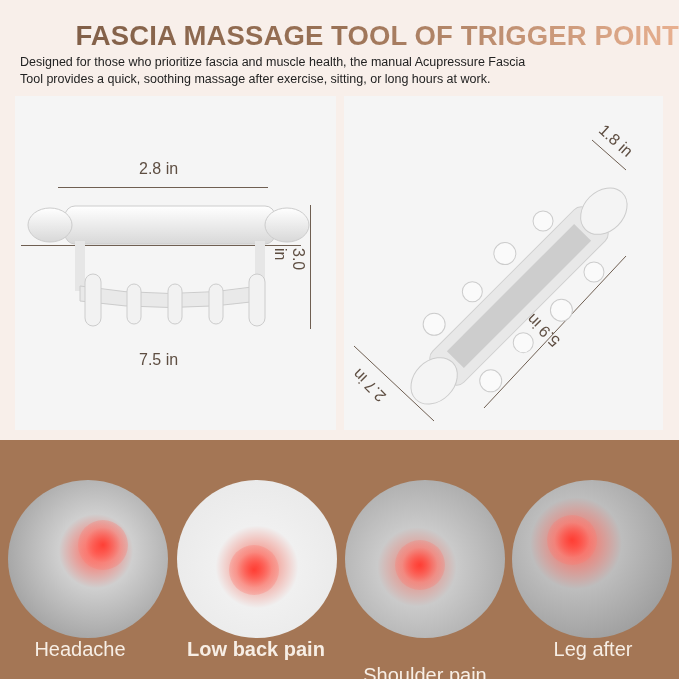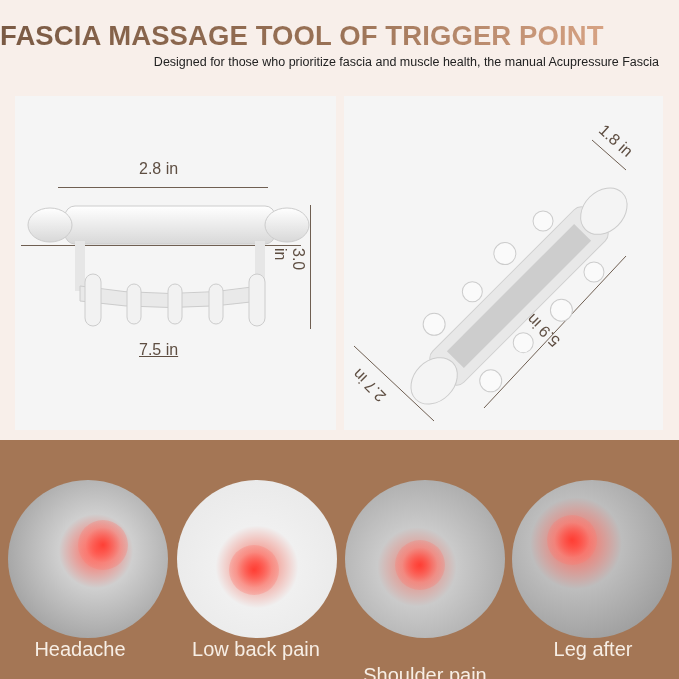--- a/index.html
+++ b/index.html
@@ -1,46 +1,47 @@
 <!DOCTYPE html>
 <html><head>
 <meta charset="utf-8">
 <style>
   * { box-sizing: border-box; margin: 0; padding: 0; }
   body { width: 679px; height: 679px; background: #f8efea; font-family: "Liberation Sans", sans-serif; position: relative; overflow: hidden; }
-  .title { position: absolute; top: 20px; left: 0; width: 679px; text-align: left; font-size: 27.5px; font-weight: bold; letter-spacing: 0.1px;
+  .title { position: absolute; top: 20px; left: 0; width: 679px; text-align: right; font-size: 27.5px; font-weight: bold; letter-spacing: 0.1px;
     background: linear-gradient(90deg, #7a5a44 0%, #9a7256 50%, #e8b090 100%); -webkit-background-clip: text; background-clip: text; color: transparent; }
-  .subtitle { position: absolute; top: 54px; left: 20px; width: 639px; text-align: right; font-size: 12.5px; line-height: 17px; color: #222; }
+  .subtitle { position: absolute; top: 54px; left: 20px; width: 639px; text-align: left; font-size: 12.5px; line-height: 17px; color: #222; }
   .panel { position: absolute; top: 96px; height: 334px; background: #f5f5f5; }
   .panel.left { left: 15px; width: 321px; }
   .panel.right { left: 344px; width: 319px; }
   .dim { position: absolute; font-size: 16px; color: #5e4e42; }
   .line { position: absolute; background: #6f5f52; height: 1px; transform-origin: 0 0; }
   .band { position: absolute; top: 440px; left: 0; width: 679px; height: 239px; background: #a47655; }
   .circle { position: absolute; top: 40px; width: 160px; height: 158px; border-radius: 50%; overflow: hidden;
     background: radial-gradient(circle at 55% 45%, #ff5d55 0%, #f08f88 12%, #cfcfcf 30%, #a9a9a9 70%, #8a8a8a 100%); }
   .circle .pain { position: absolute; width: 50px; height: 50px; border-radius: 50%; background: radial-gradient(circle, rgba(255,60,50,0.95) 0%, rgba(255,120,110,0.5) 50%, rgba(255,140,130,0) 100%); }
   .label { position: absolute; top: 638px; font-size: 20px; color: #f7eee5; text-align: center; width: 170px; }
   svg { position: absolute; }
 </style>
 </head>
 <body>
 
 <div class="title">FASCIA MASSAGE TOOL OF TRIGGER POINT</div>
 <div class="subtitle">
   <div>Designed for those who prioritize fascia and muscle health, the manual Acupressure Fascia</div>
+  <div>Tool provides a quick, soothing massage after exercise, sitting, or long hours at work.</div>
 </div>
 
 <div class="panel left">
   <div class="dim" style="left:124px;top:64px;">2.8 in</div>
   <div class="line" style="left:43px;top:91px;width:210px;"></div>
   <div class="dim" style="left:292px;top:152px;transform:rotate(90deg);transform-origin:left top;">3.0 in</div>
   <div class="line" style="left:295px;top:109px;width:1px;height:124px;"></div>
   <div class="line" style="left:6px;top:149px;width:280px;"></div>
-  <div class="dim" style="left:124px;top:245px;text-decoration:underline;">7.5 in</div>
+  <div class="dim" style="left:124px;top:255px;">7.5 in</div>
   <svg width="321" height="334">
     <defs>
       <linearGradient id="wg" x1="0" y1="0" x2="0" y2="1">
           <stop offset="0" stop-color="#ffffff"></stop>
           <stop offset="1" stop-color="#d8d8d8"></stop>
         </linearGradient>
     </defs>
     <rect x="50" y="110" width="210" height="38" rx="10" fill="url(#wg)" stroke="#ccc"></rect>
     <ellipse cx="35" cy="129" rx="22" ry="17" fill="url(#wg)" stroke="#ccc"></ellipse>
     <ellipse cx="272" cy="129" rx="22" ry="17" fill="url(#wg)" stroke="#ccc"></ellipse>
@@ -88,15 +89,15 @@
       <div class="pain" style="left:52px;top:65px;"></div>
     </div>
   <div class="circle" style="left:345px;background:radial-gradient(circle at 45% 55%, #ff5a50 0%, #e59a92 12%, #cacaca 32%, #9c9c9c 100%);">
       <div class="pain" style="left:50px;top:60px;"></div>
     </div>
   <div class="circle" style="left:512px;background:radial-gradient(circle at 40% 40%, #ff4d45 0%, #e88a82 14%, #bdbdbd 34%, #8e8e8e 100%);">
       <div class="pain" style="left:35px;top:35px;"></div>
     </div>
 </div>
 <div class="label" style="left:-5px;">Headache</div>
-<div class="label" style="left:171px;">Low back pain</div>
+<div class="label" style="left:171px;font-weight:bold;">Low back pain</div>
 <div class="label" style="left:340px;margin-top:26px;">Shoulder pain</div>
 <div class="label" style="left:508px;">Leg after</div>
 
 </body></html>

